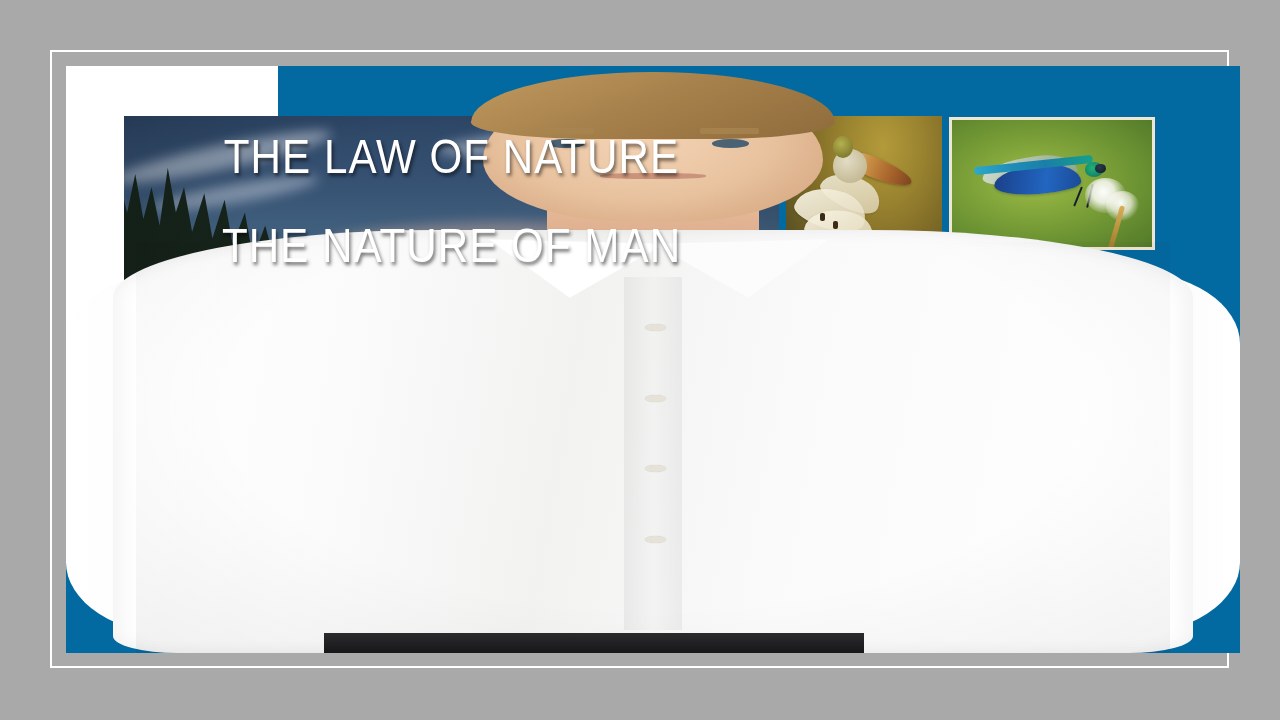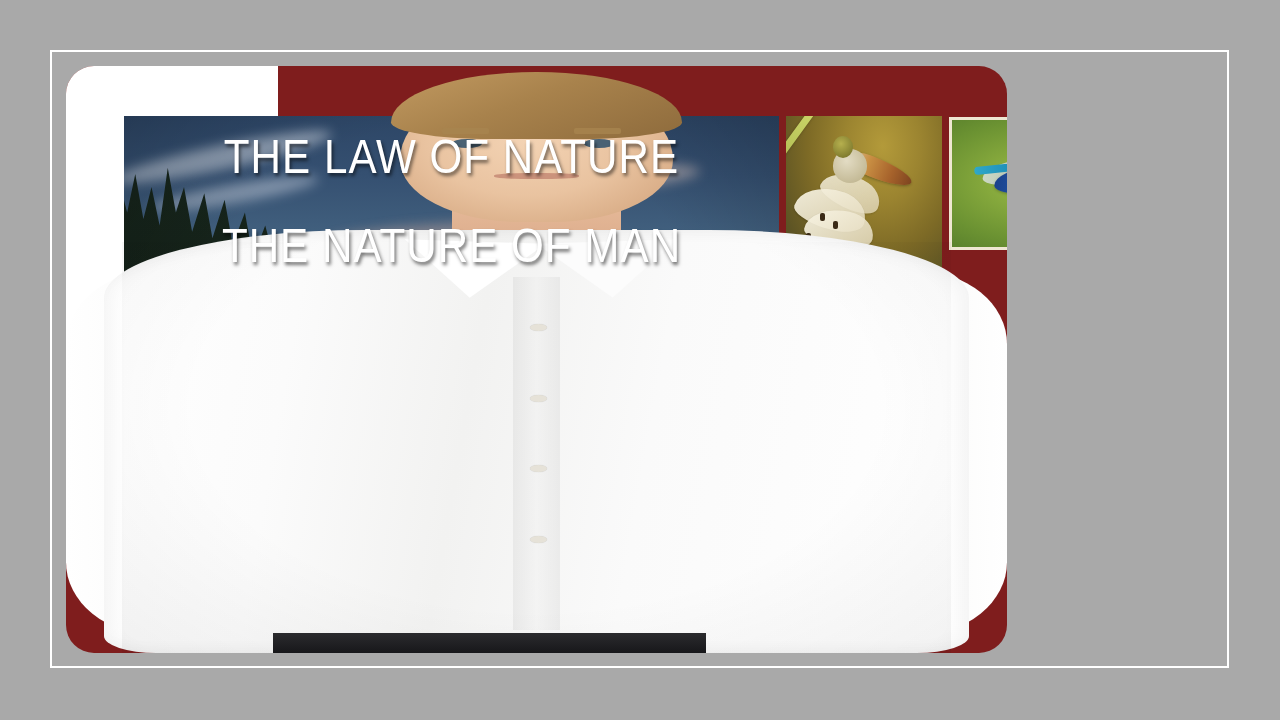--- a/index.html
+++ b/index.html
@@ -14,24 +14,23 @@
   
   .frame-outline{
     position:absolute; left:50px; top:50px;
     width:1179px; height:618px;
     border:2px solid #ffffff;
   }
 
   
   .slide{
     position:absolute; left:66px; top:66px;
-    width:941px; height:587px;
-    background:#7f1d1d;
+    width:1174px; height:587px;
+    background:#0369a1;
     overflow:hidden;
-    border-radius:28px;
   }
 
   
   .hero{
     position:absolute; left:58px; top:50px;
     width:655px; height:486px;
     overflow:hidden;
     background:#27384d;
   }
   .hero-canvas{ position:absolute; inset:0; }

